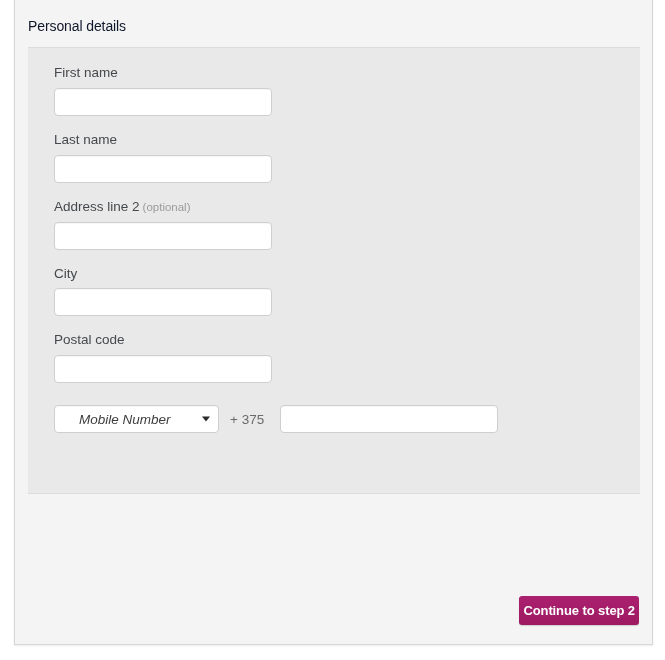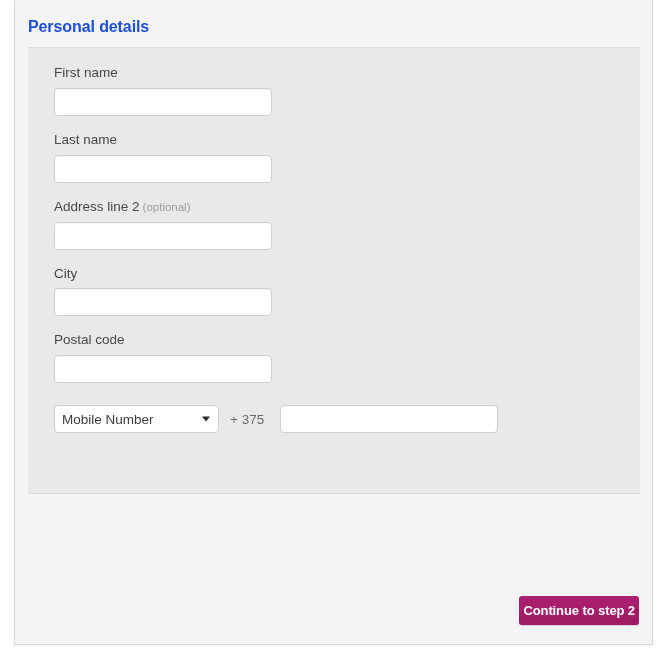--- a/index.html
+++ b/index.html
@@ -24,23 +24,23 @@
     top: 0px;
     width: 639px;
     height: 645px;
     background: #f4f4f4;
     border: 1px solid #d6d6d6;
     border-top: none;
     box-shadow: 0 1px 2px rgba(0,0,0,0.08);
   }
 
   .card-title {
-    font-size: 16px;
-    font-weight: bold;
-    color: #1d4ed8;
+    font-size: 14px;
+    font-weight: normal;
+    color: #0f172a;
     padding: 19px 0 0 13px;
     letter-spacing: -0.1px;
     line-height: 1;
   }
 
   
   .panel {
     position: absolute;
     left: 13px;
     top: 47px;
@@ -107,22 +107,23 @@
     appearance: none;
     width: 165px;
     height: 28px;
     background: #ffffff;
     border: 1px solid #cfcfcf;
     border-radius: 4px;
     box-shadow: inset 0 1px 1px rgba(0,0,0,0.035);
     font-family: "Liberation Sans", sans-serif;
     font-size: 13.5px;
     color: #3d3d3d;
-    padding: 0 24px 0 7px;
+    padding: 0 24px 0 24px;
     outline: none;
+    font-style: italic;
   }
 
   .select-arrow {
     position: absolute;
     right: 9px;
     top: 50%;
     transform: translateY(-50%);
     width: 0;
     height: 0;
     border-left: 4px solid transparent;

